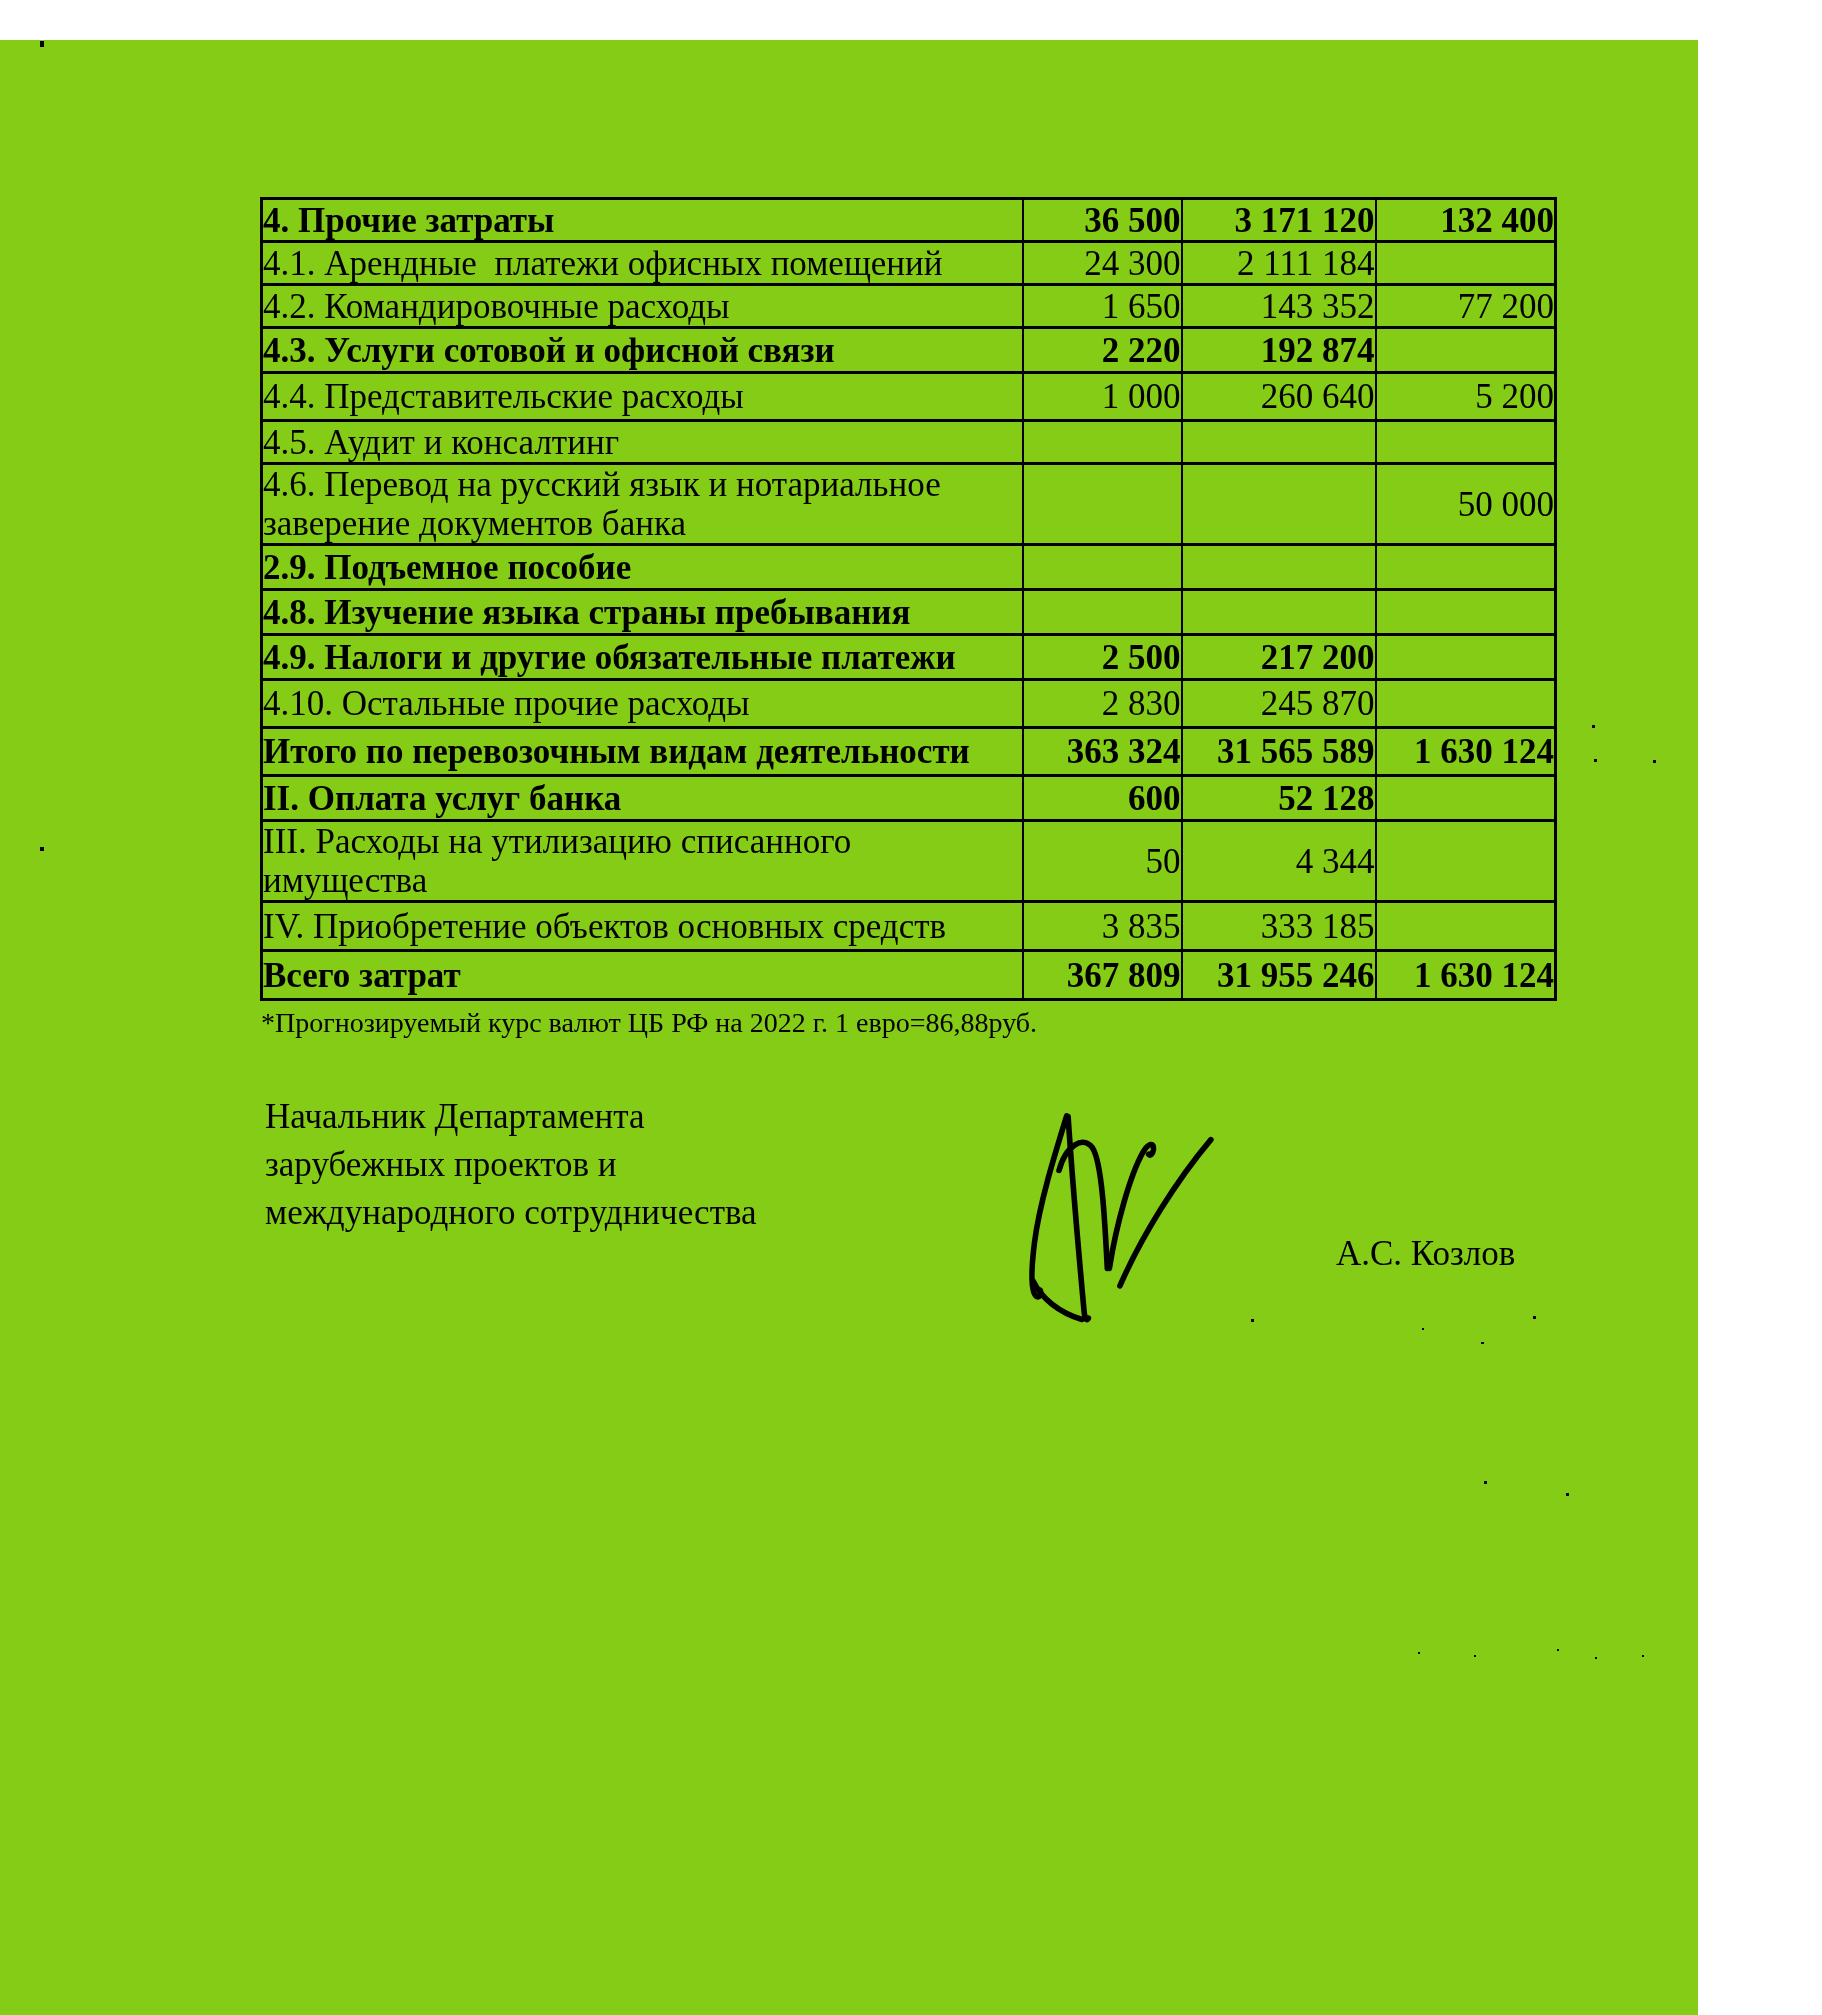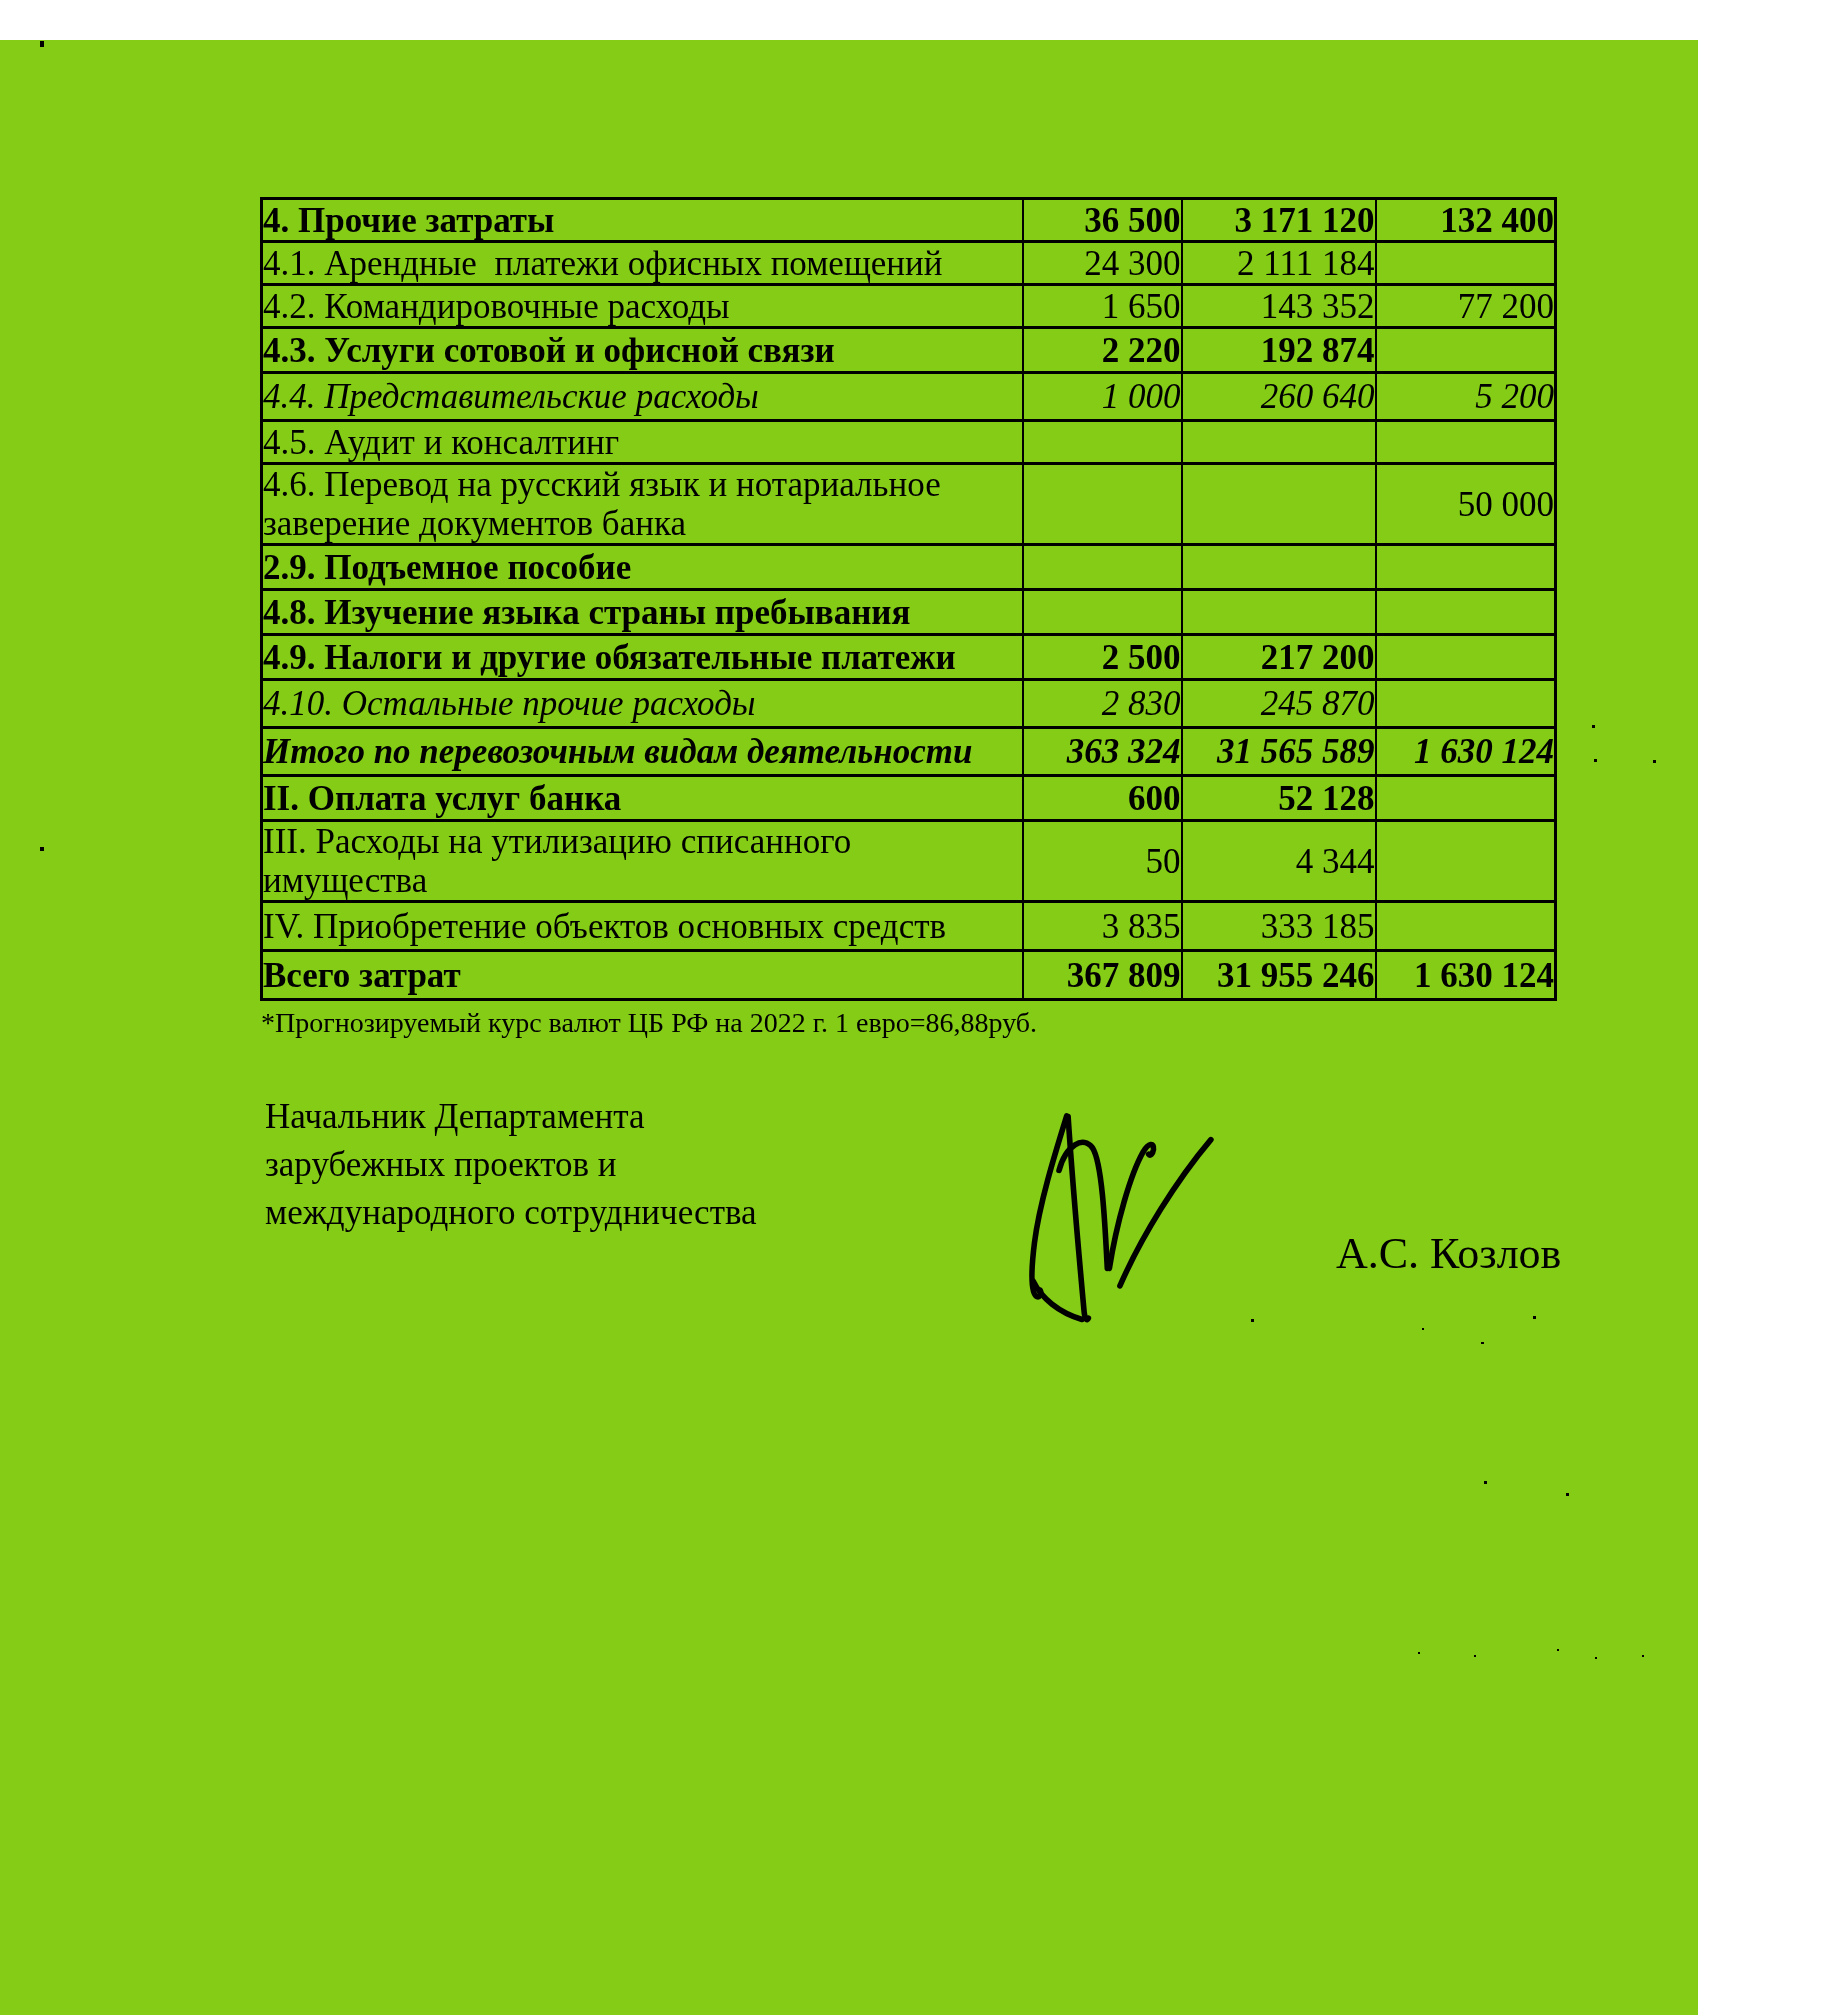--- a/index.html
+++ b/index.html
@@ -32,21 +32,21 @@
     padding:0;
     vertical-align:middle;
     overflow:hidden;
   }
   table.budget{border:3.5px solid #000;}
   td.lbl{ text-align:left; padding:1.4px 7px 1.4px 5.6px; white-space:pre-wrap; }
   td.num{ text-align:right; padding-right:9.8px; }
   tr.bold td{ font-weight:bold; }
   tr.rh-a{height:43px;}
   tr.rh-b{height:45px;font-weight:bold;}
-  tr.rh-c{height:48px;font-style:italic;}
+  tr.rh-c{height:48px;}
   tr.rh-d{height:49px;}
   tr.rh-tall{height:73px;}
   td.va-bottom{ vertical-align:bottom; padding-bottom:7px; }
   td.indent{ padding-left:161px; }
   
   .footnote{
     position:absolute;
     left:261px;
     top:966px;
     font-size:28px;
@@ -58,21 +58,21 @@
     position:absolute;
     left:265px;
     top:1053px;
     font-size:35px;
     line-height:48px;
   }
   .sig-name{
     position:absolute;
     left:1336px;
     top:1190px;
-    font-size:44px;
+    font-size:35px;
     line-height:48px;
     white-space:nowrap;
   }
   .sig-svg{
     position:absolute;
     left:1010px;
     top:1052px;
   }
   
   .art{ position:absolute; background:#000; }

